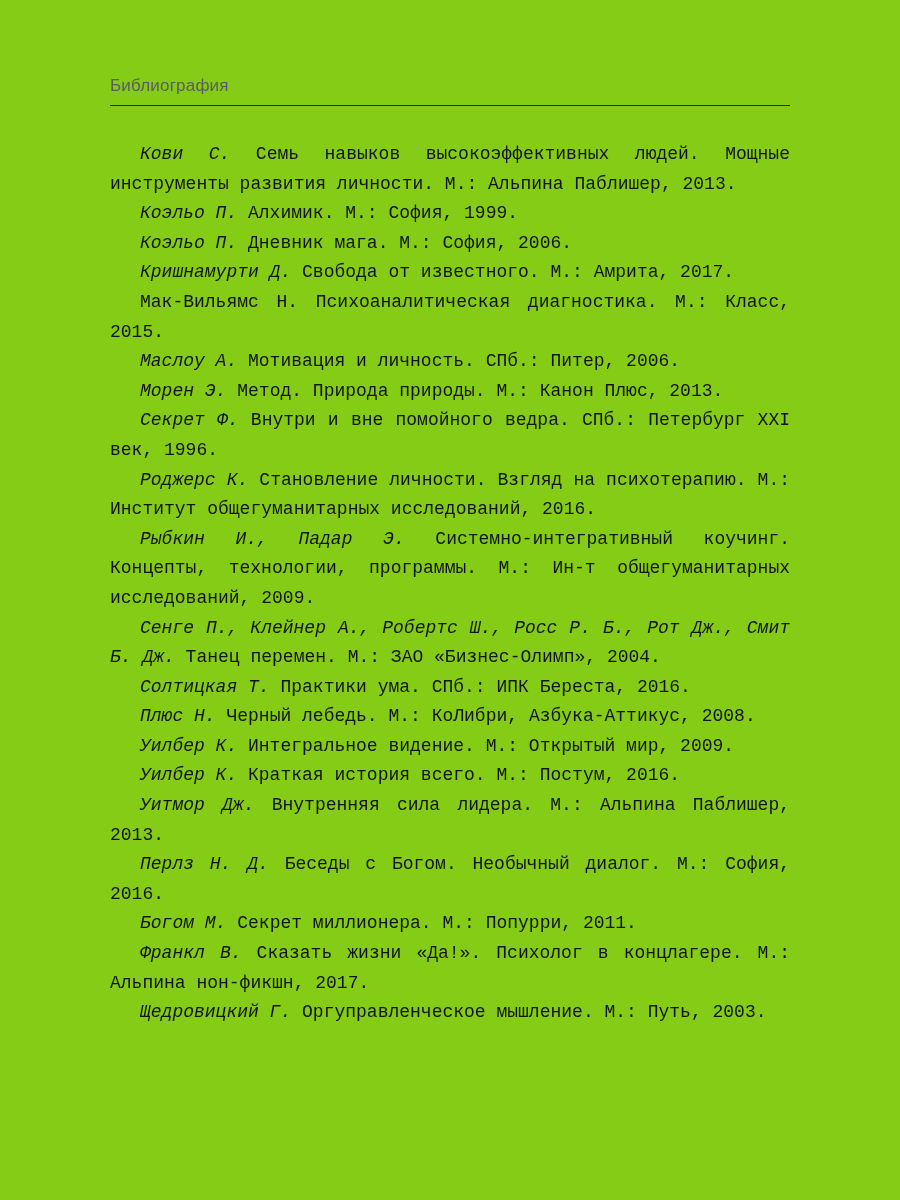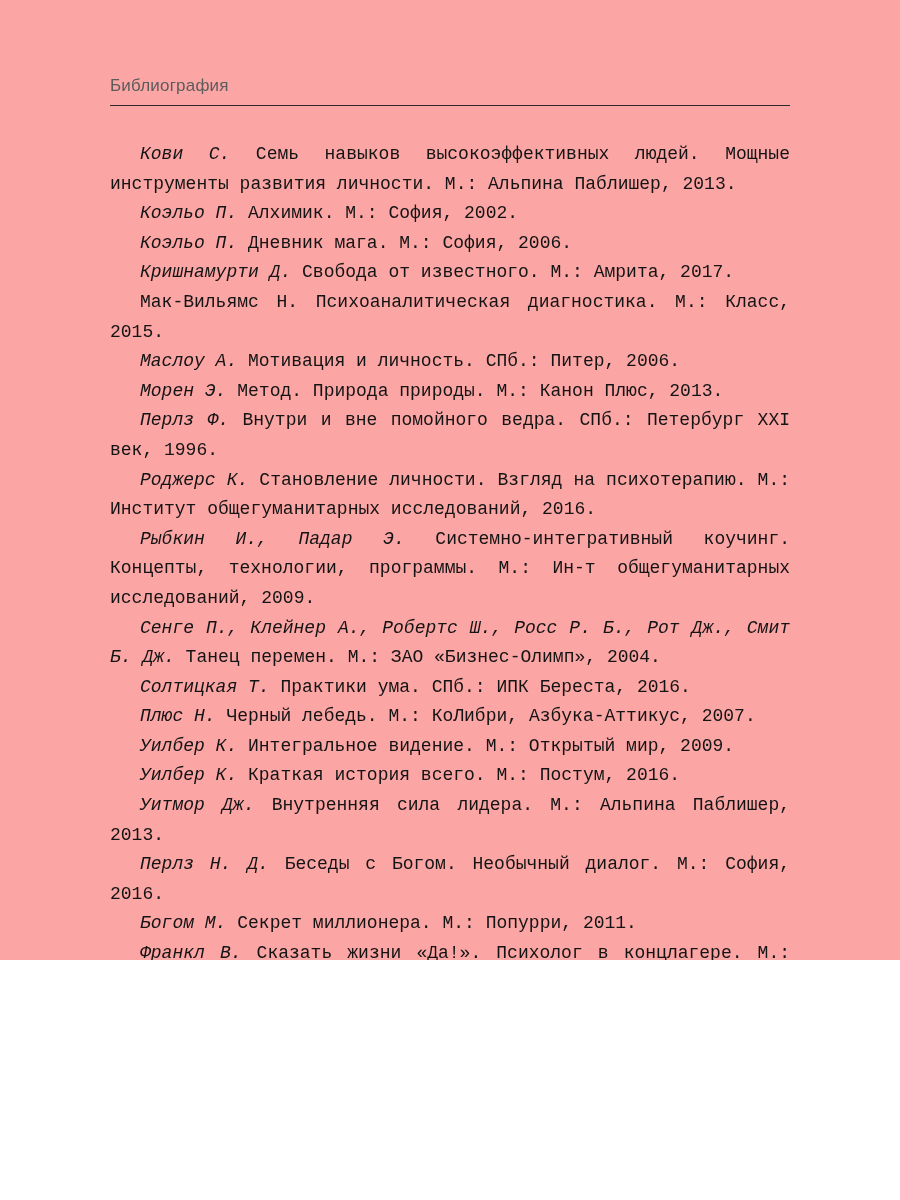--- a/index.html
+++ b/index.html
@@ -3,22 +3,22 @@
 <meta charset="utf-8">
 <style>
   html, body {
     margin: 0;
     padding: 0;
     background: #ffffff;
   }
   .page {
     position: relative;
     width: 900px;
-    height: 960px;
-    background: #fca5a5;
+    height: 1200px;
+    background: #84cc16;
     box-sizing: border-box;
     padding: 76px 110px 0 110px;
     overflow: hidden;
   }
   .running-head {
     font-family: "Liberation Sans", "DejaVu Sans", sans-serif;
     font-size: 17px;
     font-weight: 400;
     letter-spacing: 0.2px;
     color: #5c5c5c;
@@ -50,32 +50,32 @@
 </head>
 <body>
 
 <div class="page">
   <header>
     <div class="running-head">Библиография</div>
     <hr class="header-rule">
   </header>
   <main class="bibliography">
       <p class="entry"><span class="author italic">Кови С.</span><span> Семь навыков высокоэффективных людей. Мощные инструменты развития личности. М.: Альпина Паблишер, 2013.</span></p>
-      <p class="entry"><span class="author italic">Коэльо П.</span><span> Алхимик. М.: София, 2002.</span></p>
+      <p class="entry"><span class="author italic">Коэльо П.</span><span> Алхимик. М.: София, 1999.</span></p>
       <p class="entry"><span class="author italic">Коэльо П.</span><span> Дневник мага. М.: София, 2006.</span></p>
       <p class="entry"><span class="author italic">Кришнамурти Д.</span><span> Свобода от известного. М.: Амрита, 2017.</span></p>
       <p class="entry"><span class="author">Мак-Вильямс Н.</span><span> Психоаналитическая диагностика. М.: Класс, 2015.</span></p>
       <p class="entry"><span class="author italic">Маслоу А.</span><span> Мотивация и личность. СПб.: Питер, 2006.</span></p>
       <p class="entry"><span class="author italic">Морен Э.</span><span> Метод. Природа природы. М.: Канон Плюс, 2013.</span></p>
-      <p class="entry"><span class="author italic">Перлз Ф.</span><span> Внутри и вне помойного ведра. СПб.: Петербург XXI век, 1996.</span></p>
+      <p class="entry"><span class="author italic">Секрет Ф.</span><span> Внутри и вне помойного ведра. СПб.: Петербург XXI век, 1996.</span></p>
       <p class="entry"><span class="author italic">Роджерс К.</span><span> Становление личности. Взгляд на психотерапию. М.: Институт общегуманитарных исследований, 2016.</span></p>
       <p class="entry"><span class="author italic">Рыбкин И., Падар Э.</span><span> Системно-интегративный коучинг. Концепты, технологии, программы. М.: Ин-т общегуманитарных исследований, 2009.</span></p>
       <p class="entry"><span class="author italic">Сенге П., Клейнер А., Робертс Ш., Росс Р. Б., Рот Дж., Смит Б. Дж.</span><span> Танец перемен. М.: ЗАО «Бизнес-Олимп», 2004.</span></p>
       <p class="entry"><span class="author italic">Солтицкая Т.</span><span> Практики ума. СПб.: ИПК Береста, 2016.</span></p>
-      <p class="entry"><span class="author italic">Плюс Н.</span><span> Черный лебедь. М.: КоЛибри, Азбука-Аттикус, 2007.</span></p>
+      <p class="entry"><span class="author italic">Плюс Н.</span><span> Черный лебедь. М.: КоЛибри, Азбука-Аттикус, 2008.</span></p>
       <p class="entry"><span class="author italic">Уилбер К.</span><span> Интегральное видение. М.: Открытый мир, 2009.</span></p>
       <p class="entry"><span class="author italic">Уилбер К.</span><span> Краткая история всего. М.: Постум, 2016.</span></p>
       <p class="entry"><span class="author italic">Уитмор Дж.</span><span> Внутренняя сила лидера. М.: Альпина Паблишер, 2013.</span></p>
       <p class="entry"><span class="author italic">Перлз Н. Д.</span><span> Беседы с Богом. Необычный диалог. М.: София, 2016.</span></p>
       <p class="entry"><span class="author italic">Богом М.</span><span> Секрет миллионера. М.: Попурри, 2011.</span></p>
       <p class="entry"><span class="author italic">Франкл В.</span><span> Сказать жизни «Да!». Психолог в концлагере. М.: Альпина нон-фикшн, 2017.</span></p>
       <p class="entry"><span class="author italic">Щедровицкий Г.</span><span> Оргуправленческое мышление. М.: Путь, 2003.</span></p>
     </main>
 </div>
 

